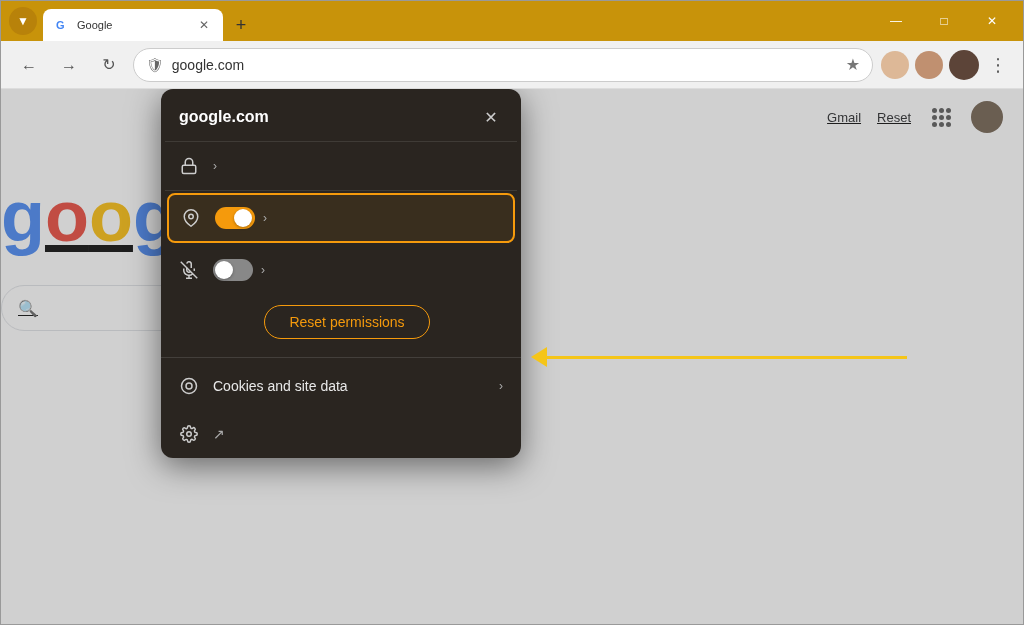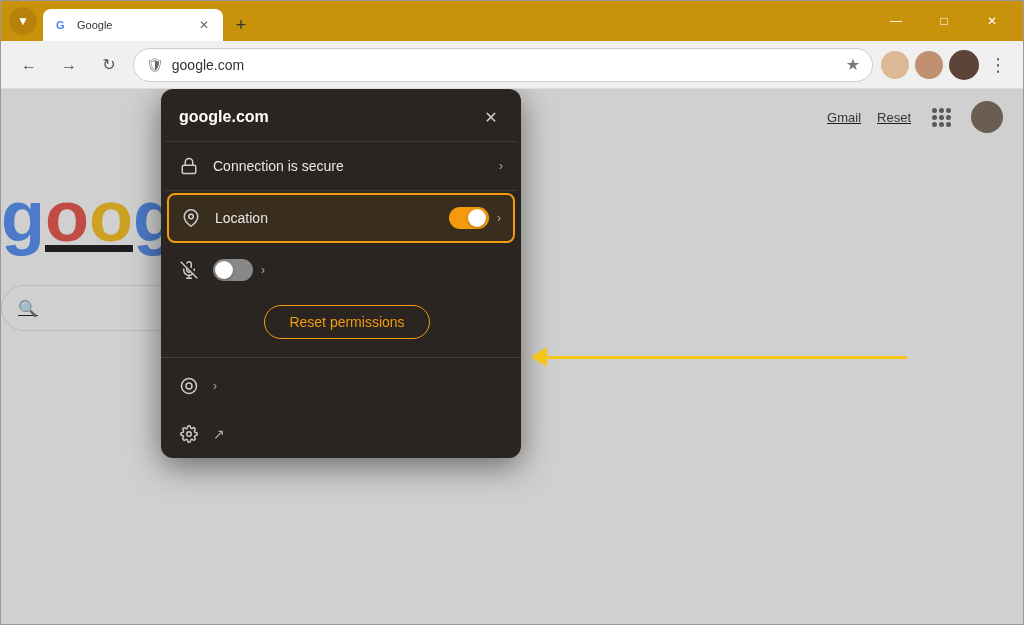--- a/index.html
+++ b/index.html
@@ -569,37 +569,35 @@
 
       <div class="popup-divider"></div>
 
       <div class="popup-item">
         <div class="popup-item-icon">
           <svg width="18" height="18" viewBox="0 0 24 24" fill="none" stroke="#ccc" stroke-width="2">
             <rect x="3" y="11" width="18" height="11" rx="2" ry="2"></rect>
             <path d="M7 11V7a5 5 0 0 1 10 0v4"></path>
           </svg>
         </div>
-        <span class="popup-item-label">Connection is secure</span>
         <div class="popup-item-right">
           <span class="popup-chevron">›</span>
         </div>
       </div>
 
       <div class="popup-divider"></div>
 
       <div class="location-row">
         <div class="popup-item">
           <div class="popup-item-icon">
             <svg width="18" height="18" viewBox="0 0 24 24" fill="none" stroke="#ccc" stroke-width="2">
               <path d="M21 10c0 7-9 13-9 13s-9-6-9-13a9 9 0 0 1 18 0z"></path>
               <circle cx="12" cy="10" r="3"></circle>
             </svg>
           </div>
-          <span class="popup-item-label">Location</span>
           <div class="popup-item-right">
             <div class="toggle on">
               <div class="toggle-thumb"></div>
             </div>
             <span class="popup-chevron">›</span>
           </div>
         </div>
       </div>
 
       <div class="popup-item">
@@ -626,20 +624,21 @@
 
       <div class="popup-section-divider"></div>
 
       <div class="popup-item">
         <div class="popup-item-icon">
           <svg width="18" height="18" viewBox="0 0 24 24" fill="none" stroke="#ccc" stroke-width="2">
             <circle cx="12" cy="12" r="10"></circle>
             <circle cx="12" cy="12" r="4"></circle>
           </svg>
         </div>
+        <span class="popup-item-label">Cookies and site data</span>
         <div class="popup-item-right">
           <span class="popup-chevron">›</span>
         </div>
       </div>
 
       <div class="popup-item">
         <div class="popup-item-icon">
           <svg width="18" height="18" viewBox="0 0 24 24" fill="none" stroke="#ccc" stroke-width="2">
             <circle cx="12" cy="12" r="3"></circle>
             <path d="M19.4 15a1.65 1.65 0 0 0 .33 1.82l.06.06a2 2 0 0 1-2.83 2.83l-.06-.06a1.65 1.65 0 0 0-1.82-.33 1.65 1.65 0 0 0-1 1.51V21a2 2 0 0 1-4 0v-.09A1.65 1.65 0 0 0 9 19.4a1.65 1.65 0 0 0-1.82.33l-.06.06a2 2 0 0 1-2.83-2.83l.06-.06A1.65 1.65 0 0 0 4.68 15a1.65 1.65 0 0 0-1.51-1H3a2 2 0 0 1 0-4h.09A1.65 1.65 0 0 0 4.6 9a1.65 1.65 0 0 0-.33-1.82l-.06-.06a2 2 0 0 1 2.83-2.83l.06.06A1.65 1.65 0 0 0 9 4.68a1.65 1.65 0 0 0 1-1.51V3a2 2 0 0 1 4 0v.09a1.65 1.65 0 0 0 1 1.51 1.65 1.65 0 0 0 1.82-.33l.06-.06a2 2 0 0 1 2.83 2.83l-.06.06A1.65 1.65 0 0 0 19.4 9a1.65 1.65 0 0 0 1.51 1H21a2 2 0 0 1 0 4h-.09a1.65 1.65 0 0 0-1.51 1z"></path>

